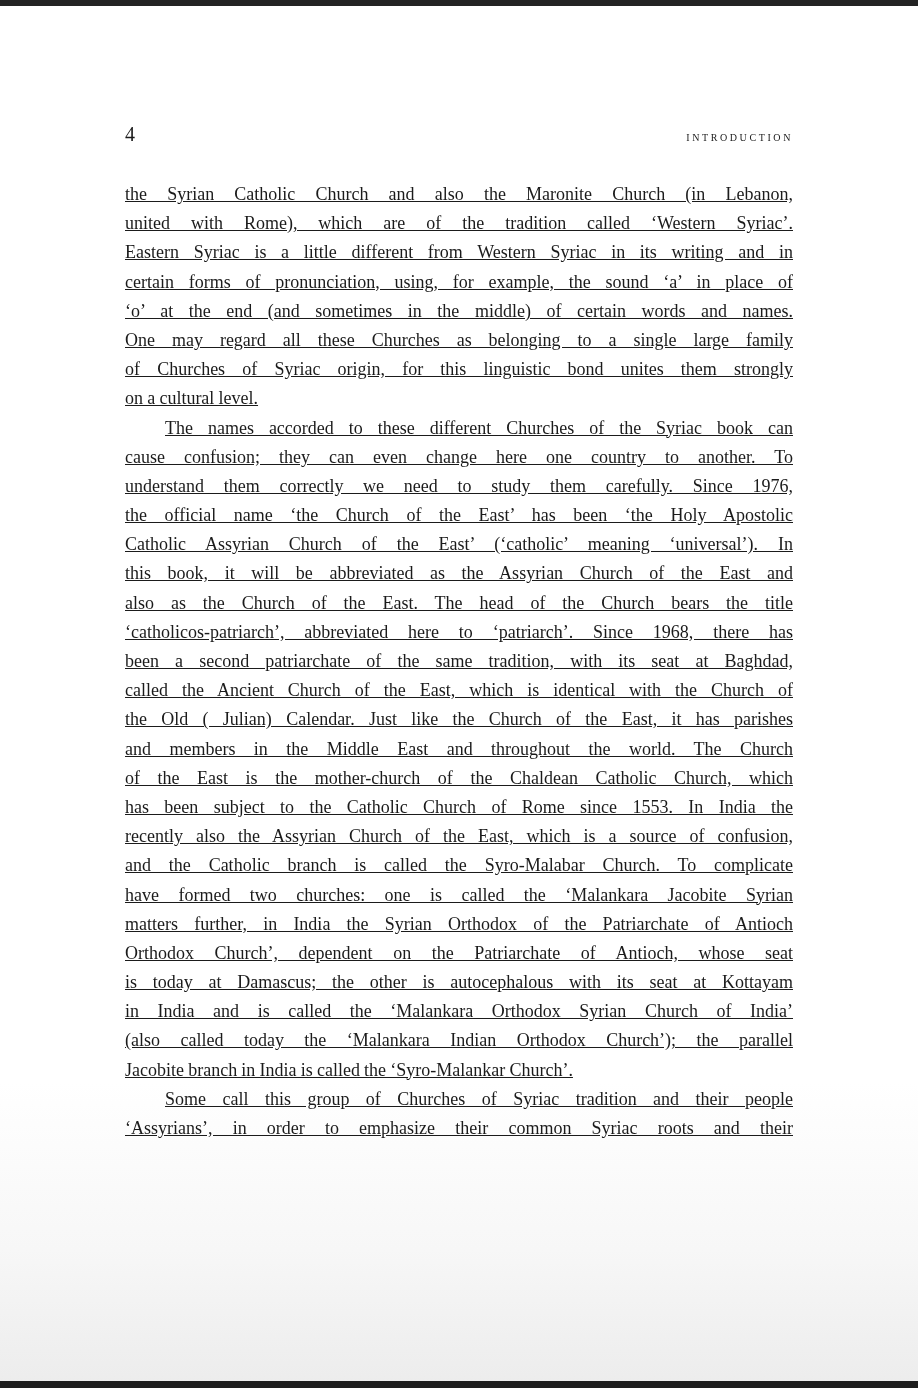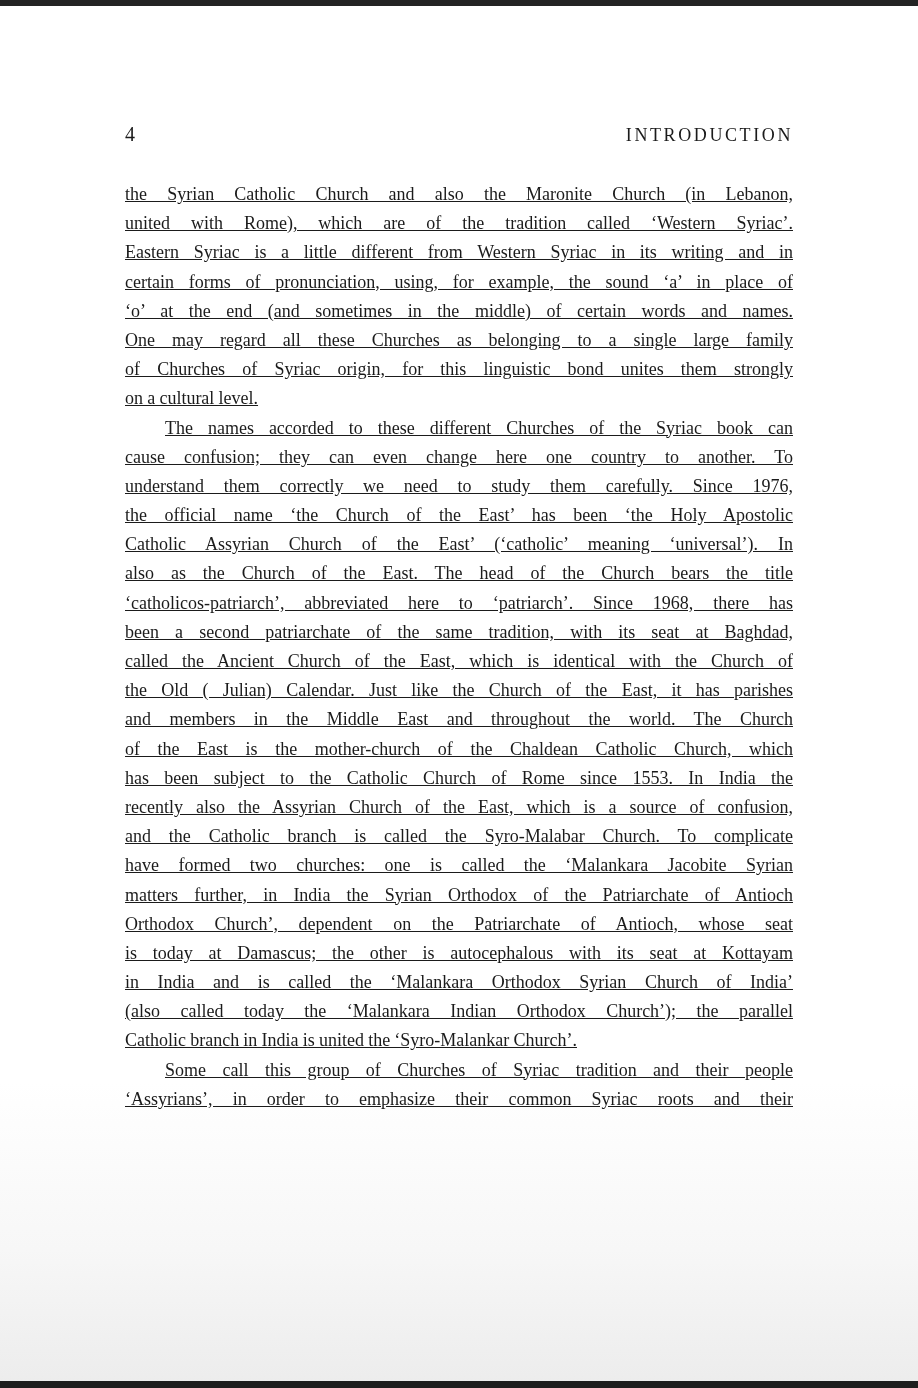--- a/index.html
+++ b/index.html
@@ -43,21 +43,21 @@
     display: flex;
     justify-content: space-between;
     align-items: baseline;
     height: 24px;
   }
   .folio {
     font-size: 20px;
     line-height: 24px;
   }
   .running-head {
-    font-size: 18px;
+    font-size: 10px;
     line-height: 24px;
     letter-spacing: 2.6px;
     text-transform: uppercase;
   }
   .page-body {
     margin-top: 34px;
   }
   .line {
     font-size: 18px;
     line-height: 29.2px;
@@ -95,36 +95,37 @@
         <div class="line">certain forms of pronunciation, using, for example, the sound ‘a’ in place of</div>
         <div class="line">‘o’ at the end (and sometimes in the middle) of certain words and names.</div>
         <div class="line">One may regard all these Churches as belonging to a single large family</div>
         <div class="line">of Churches of Syriac origin, for this linguistic bond unites them strongly</div>
         <div class="line para-end">on a cultural level.</div>
         <div class="line indent">The names accorded to these different Churches of the Syriac book can</div>
         <div class="line">cause confusion; they can even change here one country to another. To</div>
         <div class="line">understand them correctly we need to study them carefully. Since 1976,</div>
         <div class="line">the official name ‘the Church of the East’ has been ‘the Holy Apostolic</div>
         <div class="line">Catholic Assyrian Church of the East’ (‘catholic’ meaning ‘universal’). In</div>
+        <div class="line">this book, it will be abbreviated as the Assyrian Church of the East and</div>
         <div class="line">also as the Church of the East. The head of the Church bears the title</div>
         <div class="line">‘catholicos-patriarch’, abbreviated here to ‘patriarch’. Since 1968, there has</div>
         <div class="line">been a second patriarchate of the same tradition, with its seat at Baghdad,</div>
         <div class="line">called the Ancient Church of the East, which is identical with the Church of</div>
         <div class="line">the Old ( Julian) Calendar. Just like the Church of the East, it has parishes</div>
         <div class="line">and members in the Middle East and throughout the world. The Church</div>
         <div class="line">of the East is the mother-church of the Chaldean Catholic Church, which</div>
         <div class="line">has been subject to the Catholic Church of Rome since 1553. In India the</div>
         <div class="line">recently also the Assyrian Church of the East, which is a source of confusion,</div>
         <div class="line">and the Catholic branch is called the Syro-Malabar Church. To complicate</div>
         <div class="line">have formed two churches: one is called the ‘Malankara Jacobite Syrian</div>
         <div class="line">matters further, in India the Syrian Orthodox of the Patriarchate of Antioch</div>
         <div class="line">Orthodox Church’, dependent on the Patriarchate of Antioch, whose seat</div>
         <div class="line">is today at Damascus; the other is autocephalous with its seat at Kottayam</div>
         <div class="line">in India and is called the ‘Malankara Orthodox Syrian Church of India’</div>
         <div class="line">(also called today the ‘Malankara Indian Orthodox Church’); the parallel</div>
-        <div class="line para-end">Catholic branch in India is united the ‘Syro-Malankar Church’.</div>
+        <div class="line para-end">Jacobite branch in India is called the ‘Syro-Malankar Church’.</div>
         <div class="line indent">Some call this group of Churches of Syriac tradition and their people</div>
         <div class="line">‘Assyrians’, in order to emphasize their common Syriac roots and their</div>
       </div>
   </div>
 
   <div class="edge-bar-bottom"></div>
 </div>
 
 </body></html>

